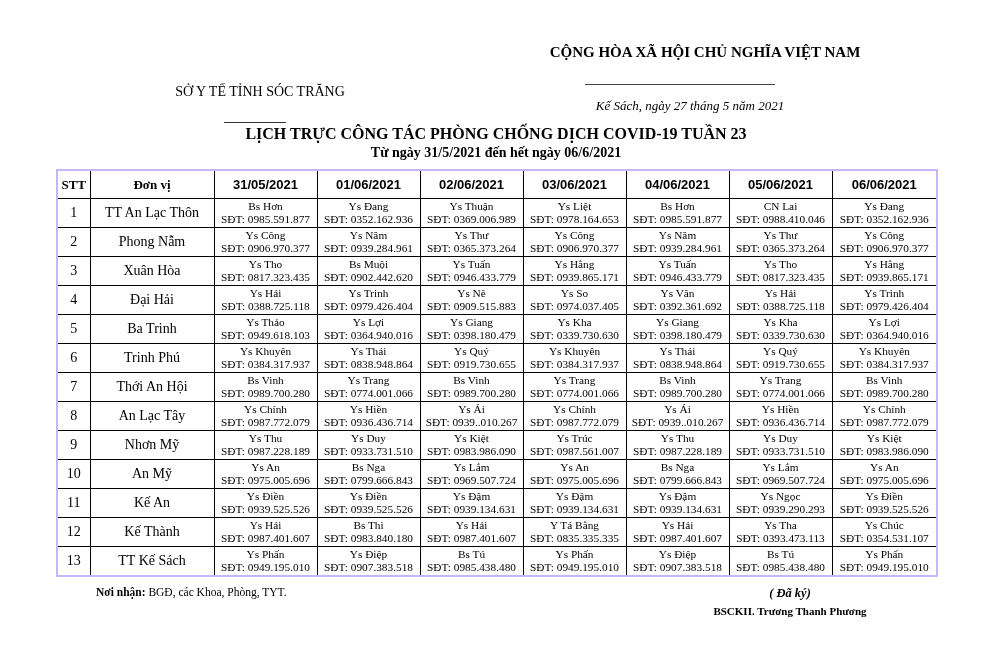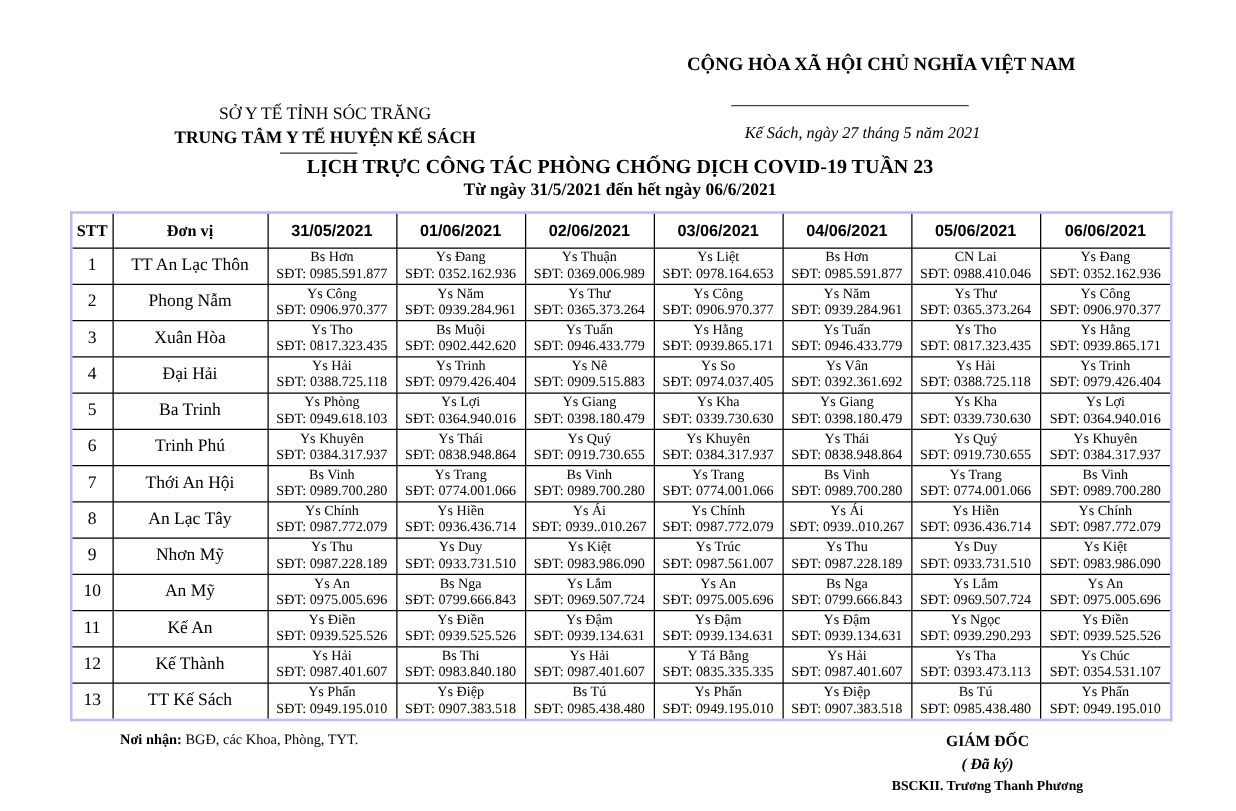--- a/index.html
+++ b/index.html
@@ -36,21 +36,20 @@
   .sign { left:700px; top:584px; width:180px; }
   .sign .s1 { font-size:12.5px; font-weight:bold; line-height:18px; }
   .sign .s2 { font-size:12.5px; font-weight:bold; line-height:18px;font-style:italic; }
   .sign .s3 { font-size:11px; font-weight:bold; line-height:19px; }
 </style>
 </head>
 <body>
 
 <div class="abs left-head center">
   <div class="l1">SỞ Y TẾ TỈNH SÓC TRĂNG</div>
-  <div class="l2">TRUNG TÂM Y TẾ HUYỆN KẾ SÁCH</div>
   <div class="underline-bar"></div>
 </div>
 
 <div class="abs right-head center">
   <div class="r1">CỘNG HÒA XÃ HỘI CHỦ NGHĨA VIỆT NAM</div>
 </div>
 <div class="r2-bar"></div>
 
 <div class="abs date-line center">Kế Sách, ngày 27 tháng 5 năm 2021</div>
 
@@ -208,21 +207,21 @@
         </td>
         <td class="cell">
           <span class="name">Ys Trinh</span>
           <span class="phone">SĐT: 0979.426.404</span>
         </td>
       </tr>
       <tr>
         <td class="stt">5</td>
         <td class="unit">Ba Trinh</td>
         <td class="cell">
-          <span class="name">Ys Phòng</span>
+          <span class="name">Ys Thảo</span>
           <span class="phone">SĐT: 0949.618.103</span>
         </td>
         <td class="cell">
           <span class="name">Ys Lợi</span>
           <span class="phone">SĐT: 0364.940.016</span>
         </td>
         <td class="cell">
           <span class="name">Ys Giang</span>
           <span class="phone">SĐT: 0398.180.479</span>
         </td>
@@ -500,16 +499,15 @@
         </td>
       </tr>
     </tbody>
 </table>
 
 <div class="abs recipients">
   <b>Nơi nhận:</b><span> BGĐ, các Khoa, Phòng, TYT.</span>
 </div>
 
 <div class="abs sign center">
-  <div class="s1">GIÁM ĐỐC</div>
   <div class="s2">( Đã ký)</div>
   <div class="s3">BSCKII. Trương Thanh Phương</div>
 </div>
 
 </body></html>

